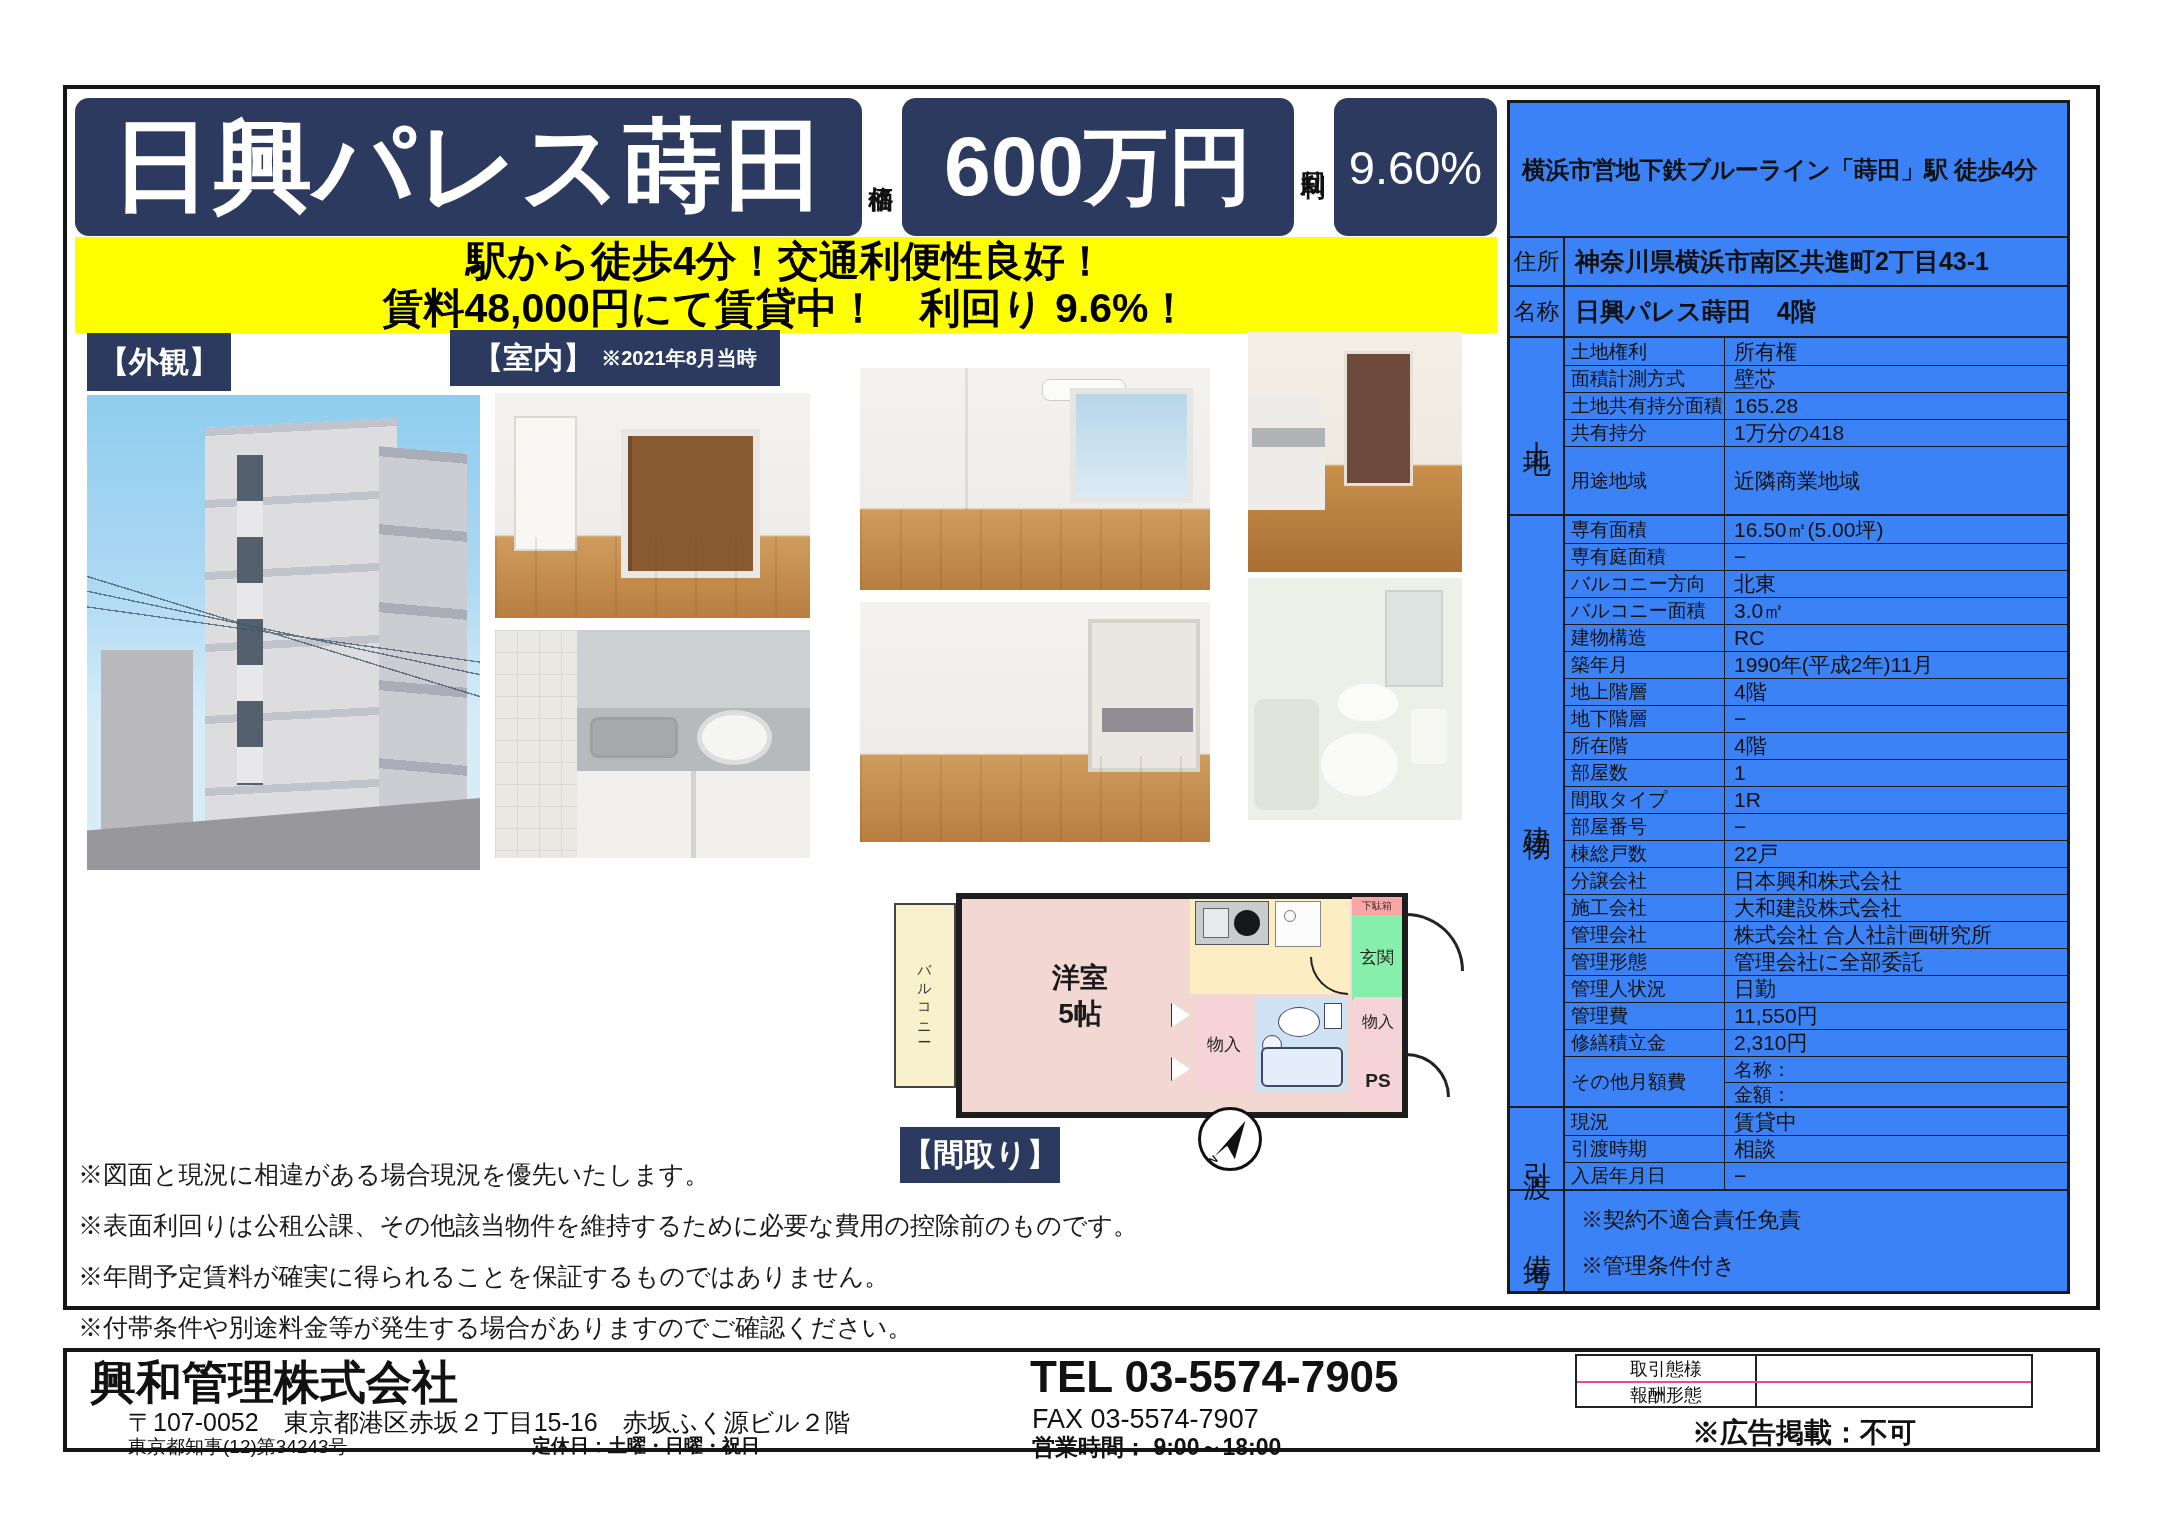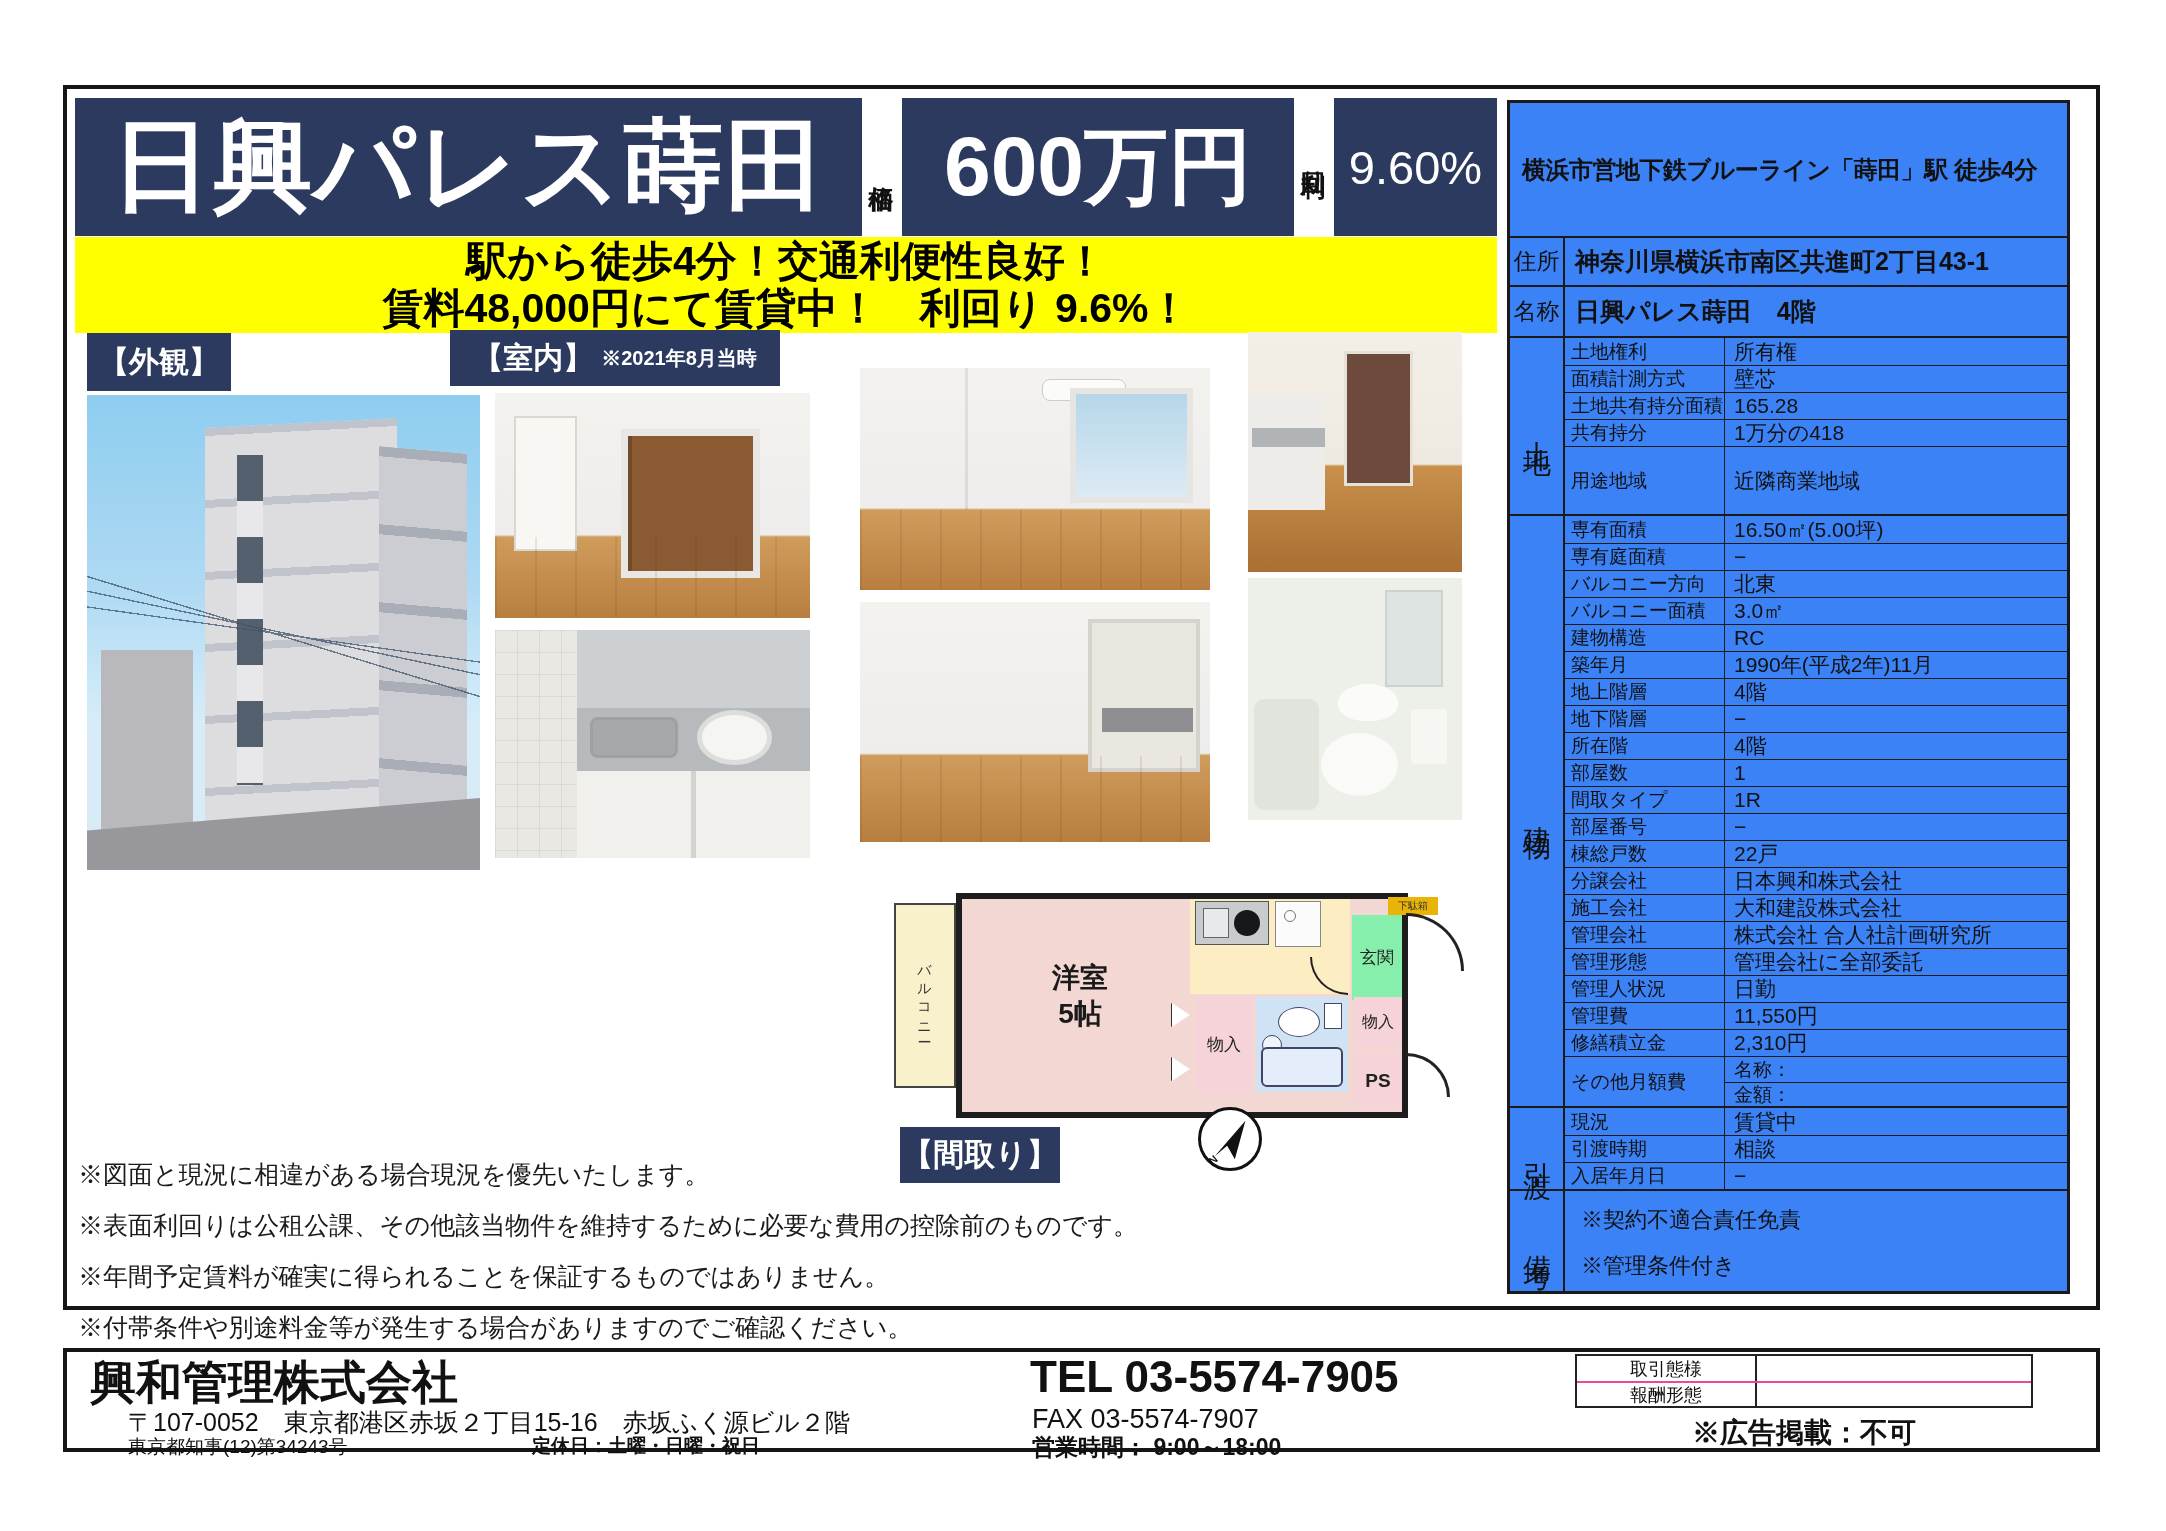--- a/index.html
+++ b/index.html
@@ -1,20 +1,20 @@
 <!DOCTYPE html>
 <html><head>
 <meta charset="utf-8">
 <style>
   * { margin:0; padding:0; box-sizing:border-box; }
   html,body { background:#ffffff; }
   body { width:2166px; height:1531px; position:relative; font-family:"Liberation Sans", sans-serif; color:#111; }
   .abs { position:absolute; }
   .navy { background:#2b3a5e; color:#fff; }
-  .center { display:flex; align-items:center; justify-content:center; }
+  .center { display:flex; align-items:center; justify-content:center;border-radius:14px; }
 
   
   #main-box { left:63px; top:85px; width:2037px; height:1225px; border:4px solid #161616; background:#fff; }
   #footer-box { left:63px; top:1348px; width:2037px; height:104px; border:4px solid #161616; background:#fff; }
 
   
   #title-block { left:75px; top:98px; width:787px; height:138px; font-size:100px; font-weight:bold; letter-spacing:1px; }
   .vlabel { width:40px; height:138px; background:#fff; color:#111; font-size:25px; font-weight:bold;
             writing-mode:vertical-rl; text-orientation:upright; display:flex; align-items:center; justify-content:center; }
   #price-label { left:862px; top:98px; }
@@ -95,21 +95,21 @@
   .fp { position:absolute; }
   #fp-balcony { left:4px; top:18px; width:62px; height:185px; background:#f9f1cb; border:2px solid #444;
       writing-mode:vertical-rl; text-orientation:upright; font-size:14px; letter-spacing:4px; display:flex; align-items:center; justify-content:center; color:#333; }
   #fp-unit { left:66px; top:8px; width:452px; height:225px; background:#f2d7d3; border:6px solid #1d1d1d; }
   #fp-kitchen { left:300px; top:14px; width:160px; height:95px; background:#fceec2; }
   #fp-sink-unit { left:305px; top:16px; width:74px; height:44px; background:#c8ccce; border:1px solid #555; }
   #fp-sink-unit .basin { position:absolute; left:7px; top:6px; width:26px; height:30px; background:#e6eaec; border:1px solid #666; }
   #fp-sink-unit .burner { position:absolute; right:8px; top:8px; width:26px; height:26px; background:#17181a; border-radius:50%; }
   #fp-appliance { left:385px; top:16px; width:46px; height:46px; background:#fbfbfb; border:1px solid #888; }
   #fp-appliance .dot { position:absolute; left:8px; top:8px; width:12px; height:12px; border:1px solid #777; border-radius:50%; }
-  #fp-shoebox { left:462px; top:12px; width:50px; height:18px; background:#eab308; font-size:10px; color:#333; display:flex; align-items:center; justify-content:center;margin-left:36px; }
+  #fp-shoebox { left:462px; top:12px; width:50px; height:18px; background:#fca5a5; font-size:10px; color:#333; display:flex; align-items:center; justify-content:center; }
   #fp-entrance { left:462px; top:30px; width:50px; height:85px; background:#86efac; font-size:17px; display:flex; align-items:center; justify-content:center; color:#222; }
   #fp-closet-center { left:306px; top:112px; width:56px; height:95px; background:#f5d3d8; font-size:17px; display:flex; align-items:center; justify-content:center; color:#222; }
   #fp-bath { left:366px; top:112px; width:92px; height:95px; background:#cfe3f4; }
   #fp-bath .toilet { position:absolute; left:22px; top:10px; width:42px; height:30px; background:#fff; border:1.5px solid #446; border-radius:50%; }
   #fp-bath .tank { position:absolute; right:6px; top:6px; width:18px; height:26px; background:#fff; border:1.5px solid #446; }
   #fp-bath .wash { position:absolute; left:6px; top:38px; width:20px; height:20px; background:#eef5fb; border:1.5px solid #446; border-radius:50%; }
   #fp-bath .tub { position:absolute; left:5px; top:50px; width:82px; height:40px; background:#e3eefa; border:2px solid #446; border-radius:6px; }
   #fp-closet-right { left:464px; top:112px; width:48px; height:50px; background:#f5d3d8; font-size:16px; display:flex; align-items:center; justify-content:center; color:#222; }
   #fp-ps { left:464px; top:168px; width:48px; height:55px; background:#f5d3d8; font-size:19px; font-weight:bold; display:flex; align-items:center; justify-content:center; color:#222; }
   #fp-room-label { left:100px; top:75px; width:180px; text-align:center; font-size:28px; font-weight:600; line-height:36px; color:#1a1a1a; }

